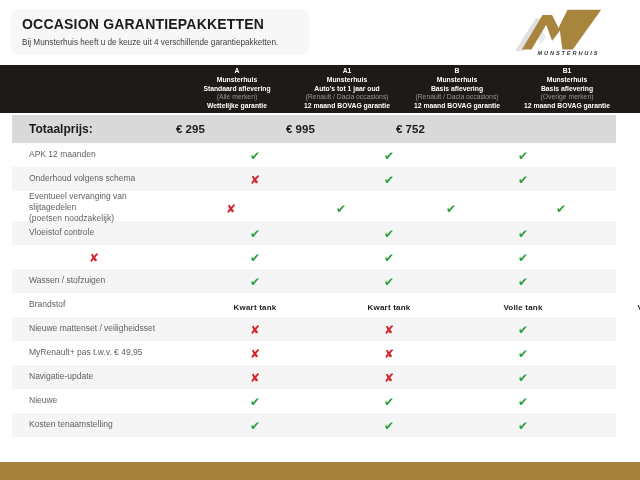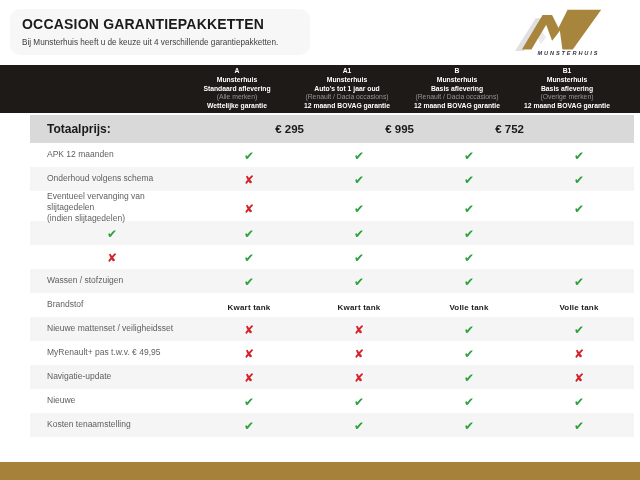--- a/index.html
+++ b/index.html
@@ -23,34 +23,34 @@
   .colbar{
     position:absolute;top:65px;left:0;width:640px;height:48px;
     background:#1d1a18;box-sizing:border-box;padding:0 18px;
     display:grid;grid-template-columns:164px 110px 110px 110px 110px;
     align-items:center;
   }
   .pkg{text-align:center;color:#ffffff;font-size:6.8px;line-height:1.3;font-weight:bold;}
   .pkg div{white-space:nowrap;}
   .pkg .scope{color:#979390;font-weight:normal;}
   
-  .table{position:absolute;top:115px;left:30px;width:604px;}
+  .table{position:absolute;top:115px;left:12px;width:604px;}
   .row{display:grid;grid-template-columns:164px 110px 110px 110px 110px;align-items:center;}
   .row.price{background:#d9d9d9;height:28px;}
-  .row.h24{height:24px;}
+  .row.h24{height:24px;gap:24px;}
   .row.h30{height:30px;}
   .row.alt{background:#f5f5f5;}
   .label{font-size:8.5px;color:#5f5f5f;padding-left:17px;line-height:1.3;}
   .label .l2{display:block;}
   .cell{text-align:center;}
   .mark-check{color:#2BA03C;font-size:12px;font-weight:bold;}
   .mark-cross{color:#D2232A;font-size:12px;font-weight:bold;}
   .text-val{font-size:8px;font-weight:bold;color:#1c1c1c;letter-spacing:.2px;}
   .price-label{font-size:12px;font-weight:bold;color:#1a1a1a;padding-left:17px;}
-  .price-val{font-size:11.5px;font-weight:bold;color:#1a1a1a;text-align:right;}
+  .price-val{font-size:11.5px;font-weight:bold;color:#1a1a1a;text-align:left;}
   
   .footer-bar{position:absolute;left:0;top:462px;width:640px;height:18px;background:#A5813A;}
 </style>
 </head>
 <body>
 
 <div class="title-card">
   <h1 class="title">OCCASION GARANTIEPAKKETTEN</h1>
   <div class="subtitle">Bij Munsterhuis heeft u de keuze uit 4 verschillende garantiepakketten.</div>
 </div>
@@ -116,27 +116,28 @@
       <div class="cell"><span class="mark-check">✔</span></div>
     </div>
     <div class="row h24 alt">
       <div class="label"><span class="l1">Onderhoud volgens schema</span></div>
       <div class="cell"><span class="mark-cross">✘</span></div>
       <div class="cell"><span class="mark-check">✔</span></div>
       <div class="cell"><span class="mark-check">✔</span></div>
       <div class="cell"><span class="mark-check">✔</span></div>
     </div>
     <div class="row h30">
-      <div class="label"><span class="l1">Eventueel vervanging van slijtagedelen</span><span class="l2">(indien slijtagedelen)</span></div>
+      <div class="label"><span class="l1">Eventueel vervanging van slijtagedelen</span><span class="l2">(poetsen noodzakelijk)</span></div>
       <div class="cell"><span class="mark-cross">✘</span></div>
       <div class="cell"><span class="mark-check">✔</span></div>
       <div class="cell"><span class="mark-check">✔</span></div>
       <div class="cell"><span class="mark-check">✔</span></div>
     </div>
     <div class="row h24 alt">
+      <div class="label"><span class="l1">Vloeistof controle</span></div>
       <div class="cell"><span class="mark-check">✔</span></div>
       <div class="cell"><span class="mark-check">✔</span></div>
       <div class="cell"><span class="mark-check">✔</span></div>
       <div class="cell"><span class="mark-check">✔</span></div>
     </div>
     <div class="row h24">
       <div class="cell"><span class="mark-cross">✘</span></div>
       <div class="cell"><span class="mark-check">✔</span></div>
       <div class="cell"><span class="mark-check">✔</span></div>
       <div class="cell"><span class="mark-check">✔</span></div>

